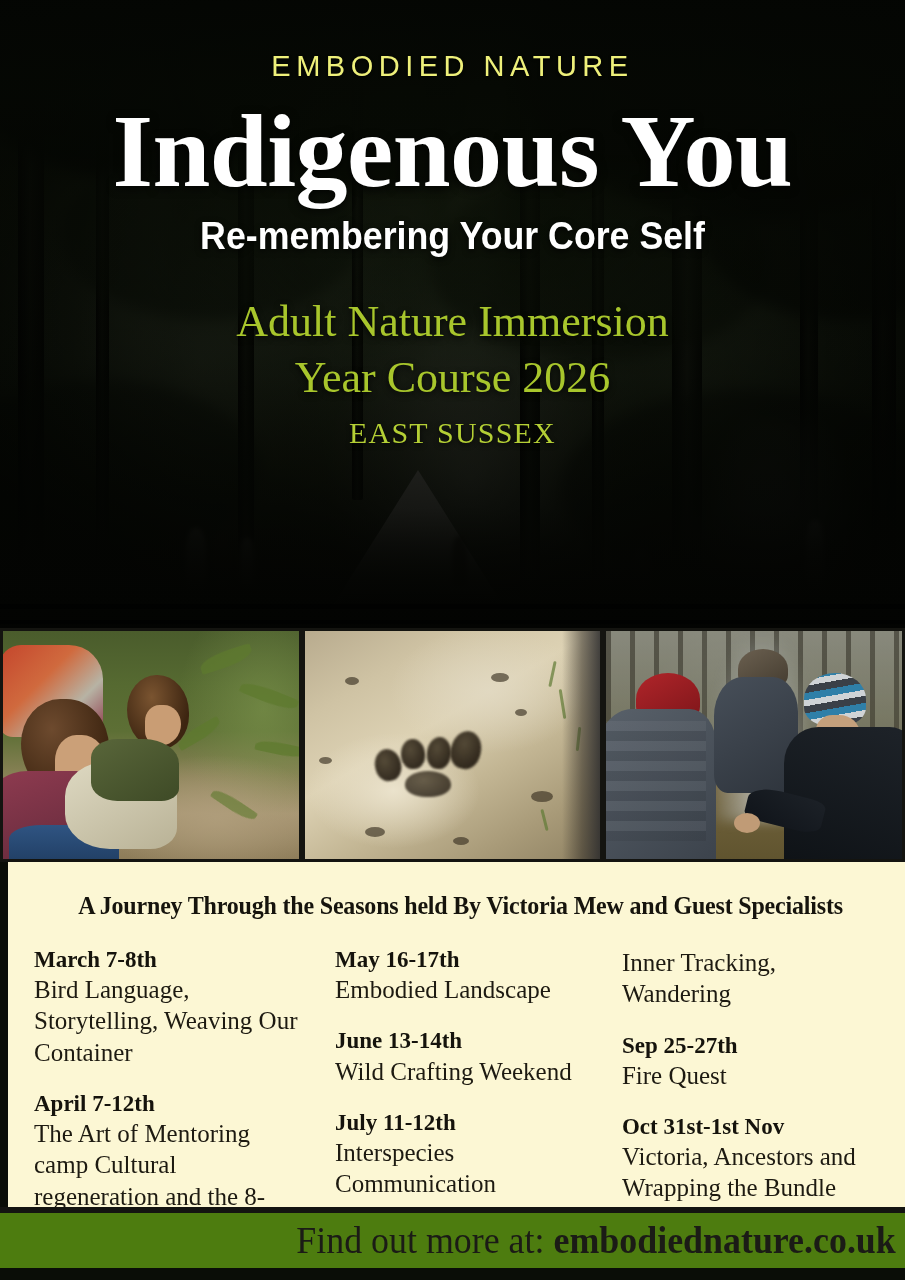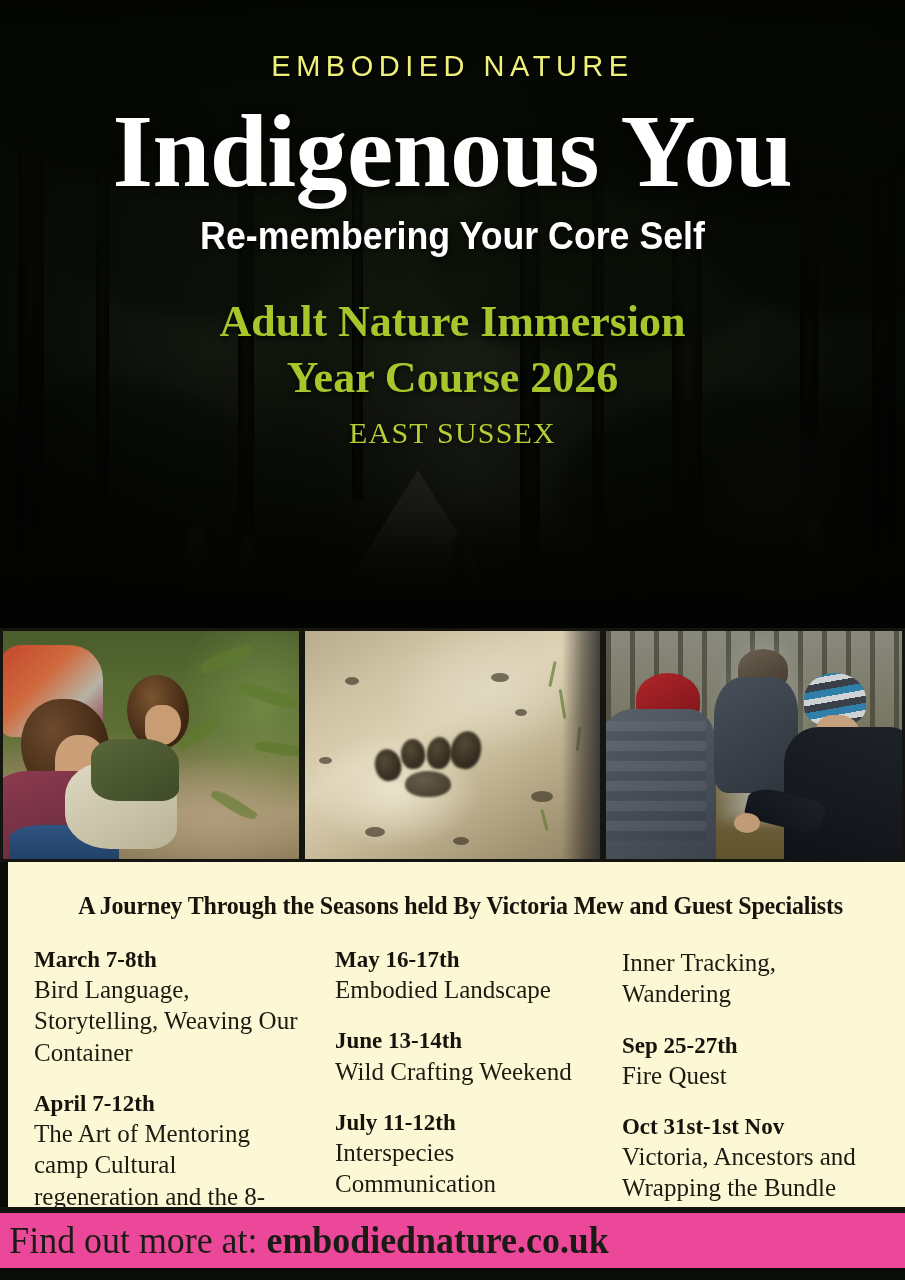--- a/index.html
+++ b/index.html
@@ -147,21 +147,21 @@
     margin-top: 12px;
     font-family: "Liberation Sans", sans-serif;
     font-weight: bold;
     font-size: 38px;
     color: #ffffff;
     transform: scaleX(0.94);
     text-shadow: 0 2px 7px rgba(0,0,0,.8);
   }
   .course-line {
     font-family: "Liberation Serif", serif;
-    font-weight: bold;
+    font-weight: normal;
     font-size: 44px;
     line-height: 1.27;
     color: #a8c62c;
     text-shadow: 0 2px 6px rgba(0,0,0,.8);
   }
   .course-block { margin-top: 36px; }
   .region {
     margin-top: 10px;
     font-family: "Liberation Serif", serif;
     font-size: 30px;
@@ -443,24 +443,24 @@
     position: absolute;
     left: 0; top: 1207px;
     width: 905px; height: 6px;
     background: #141411;
   }
   .footer {
     position: absolute;
     left: 0; top: 1213px;
     width: 905px;
     height: 55px;
-    background: #ec4899;
+    background: #4d7c0f;
     display: flex;
     align-items: center;
-    justify-content: flex-start;
+    justify-content: flex-end;
   }
   .footer-text {
     font-family: "Liberation Serif", serif;
     font-size: 37px;
     color: #1b1b16;
     transform: scaleX(0.97);
     white-space: nowrap;
   }
   .footer-text .lead { font-weight: normal; }
   .footer-text .url { font-weight: bold; }

